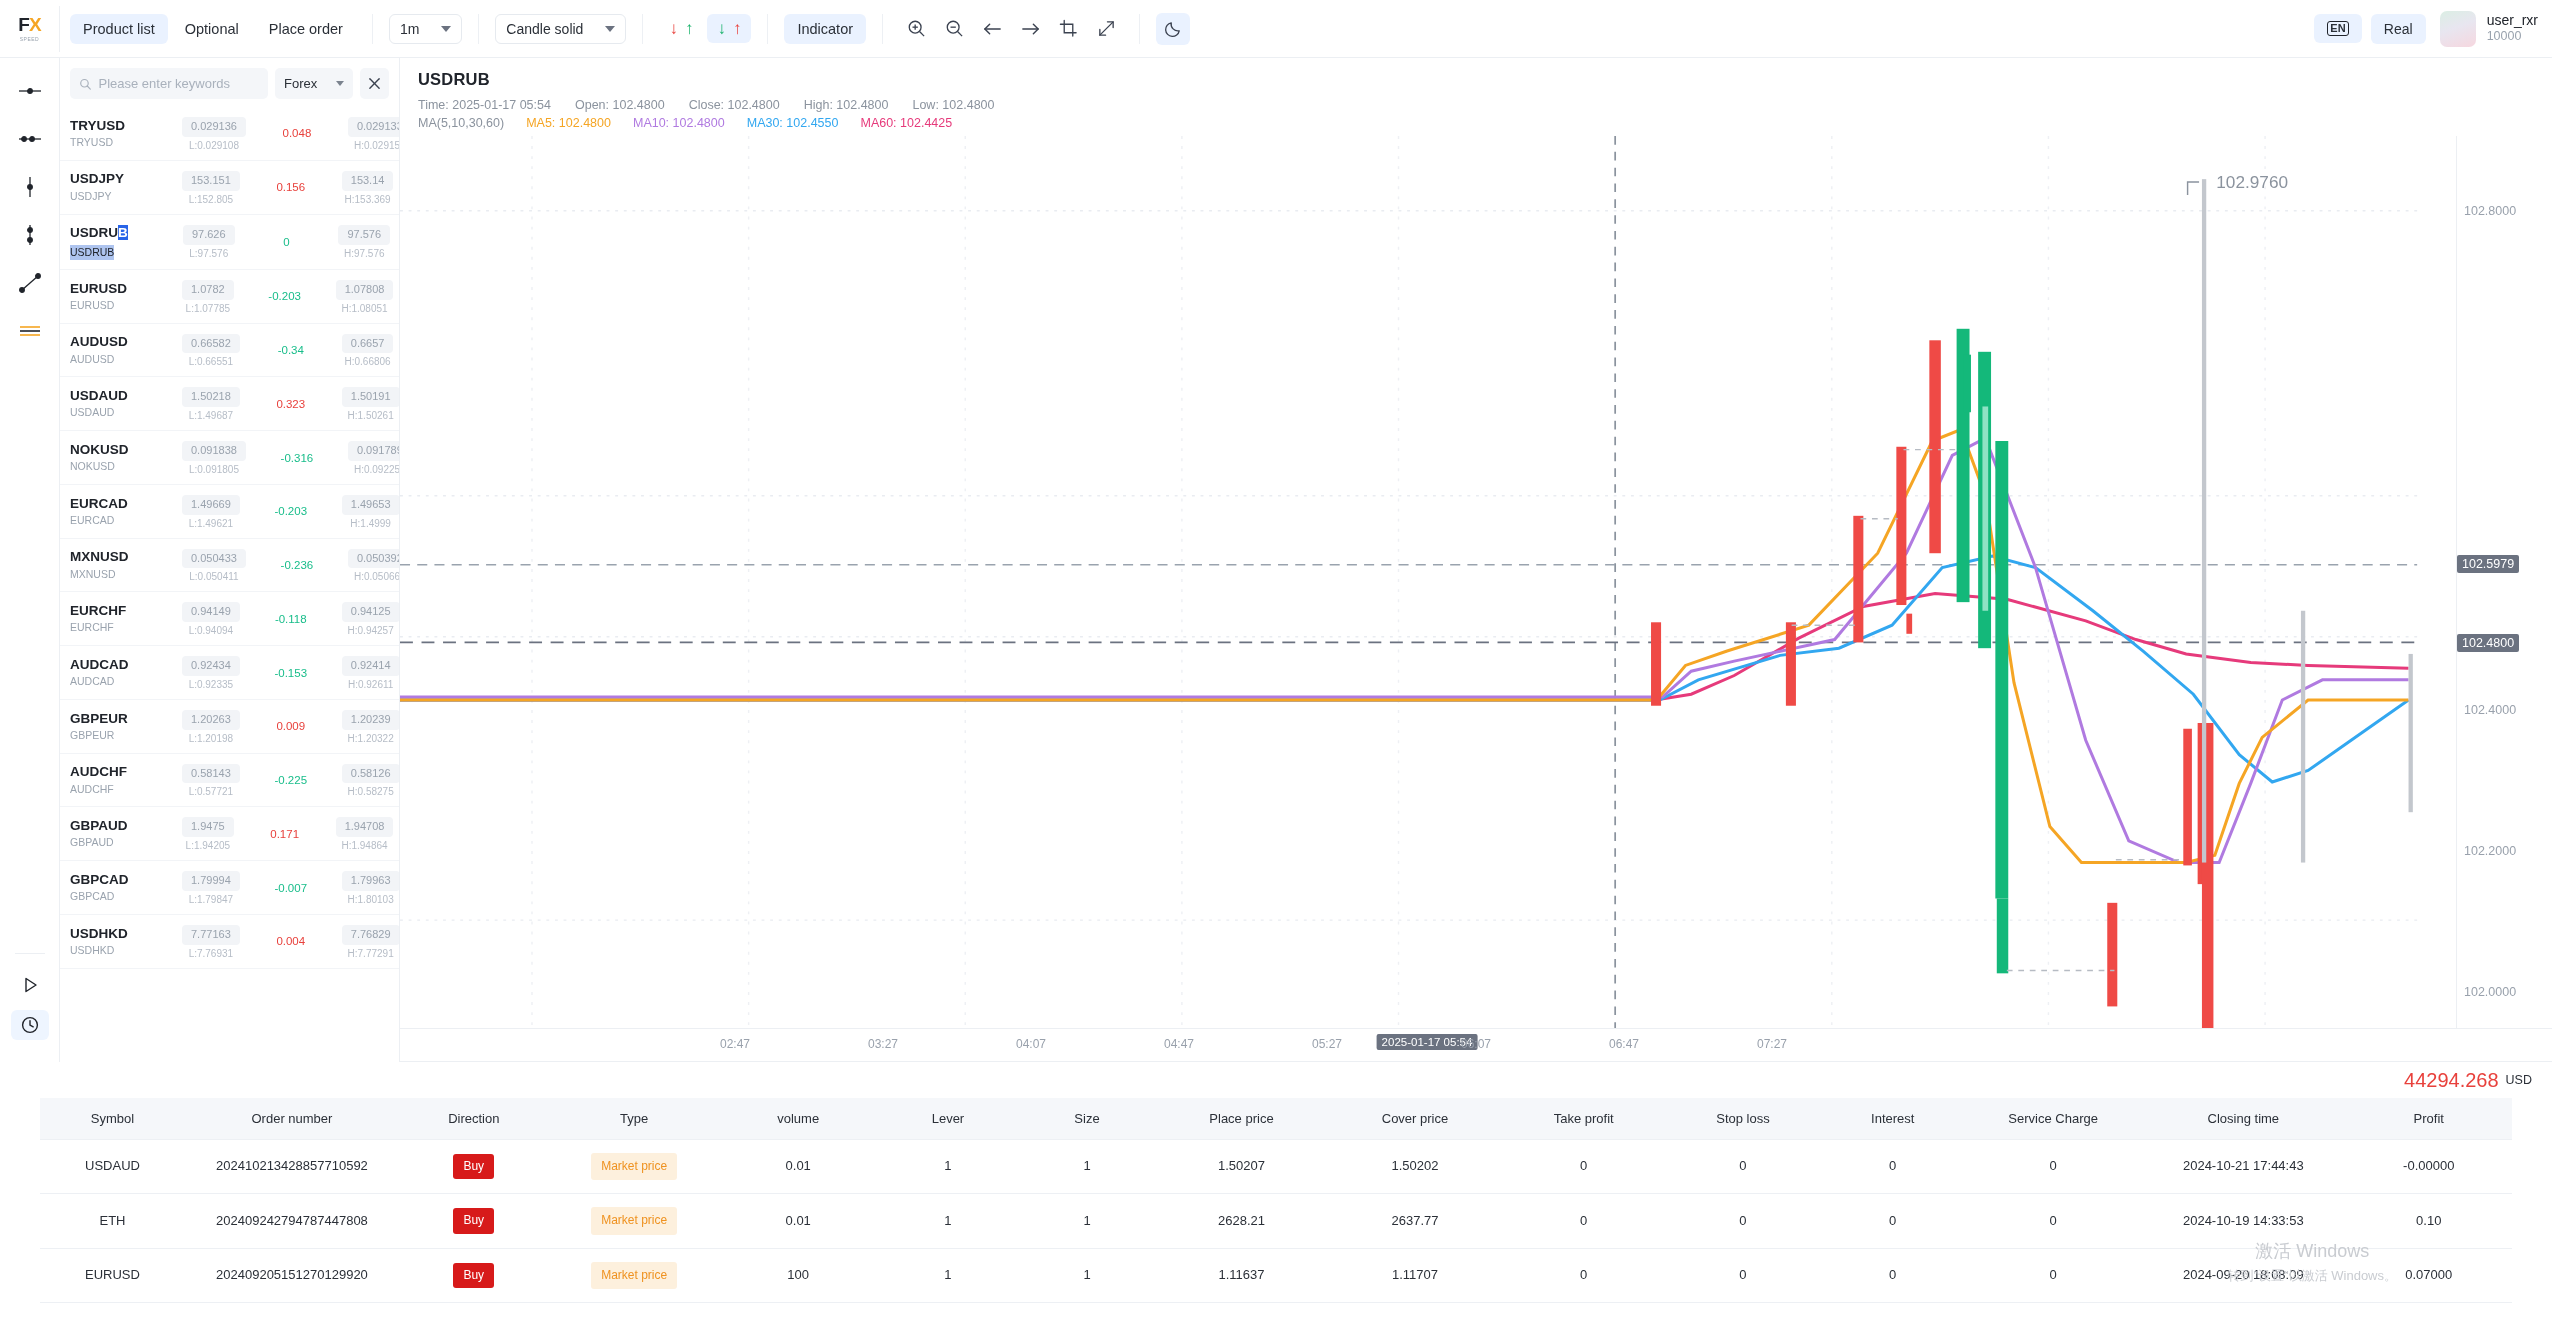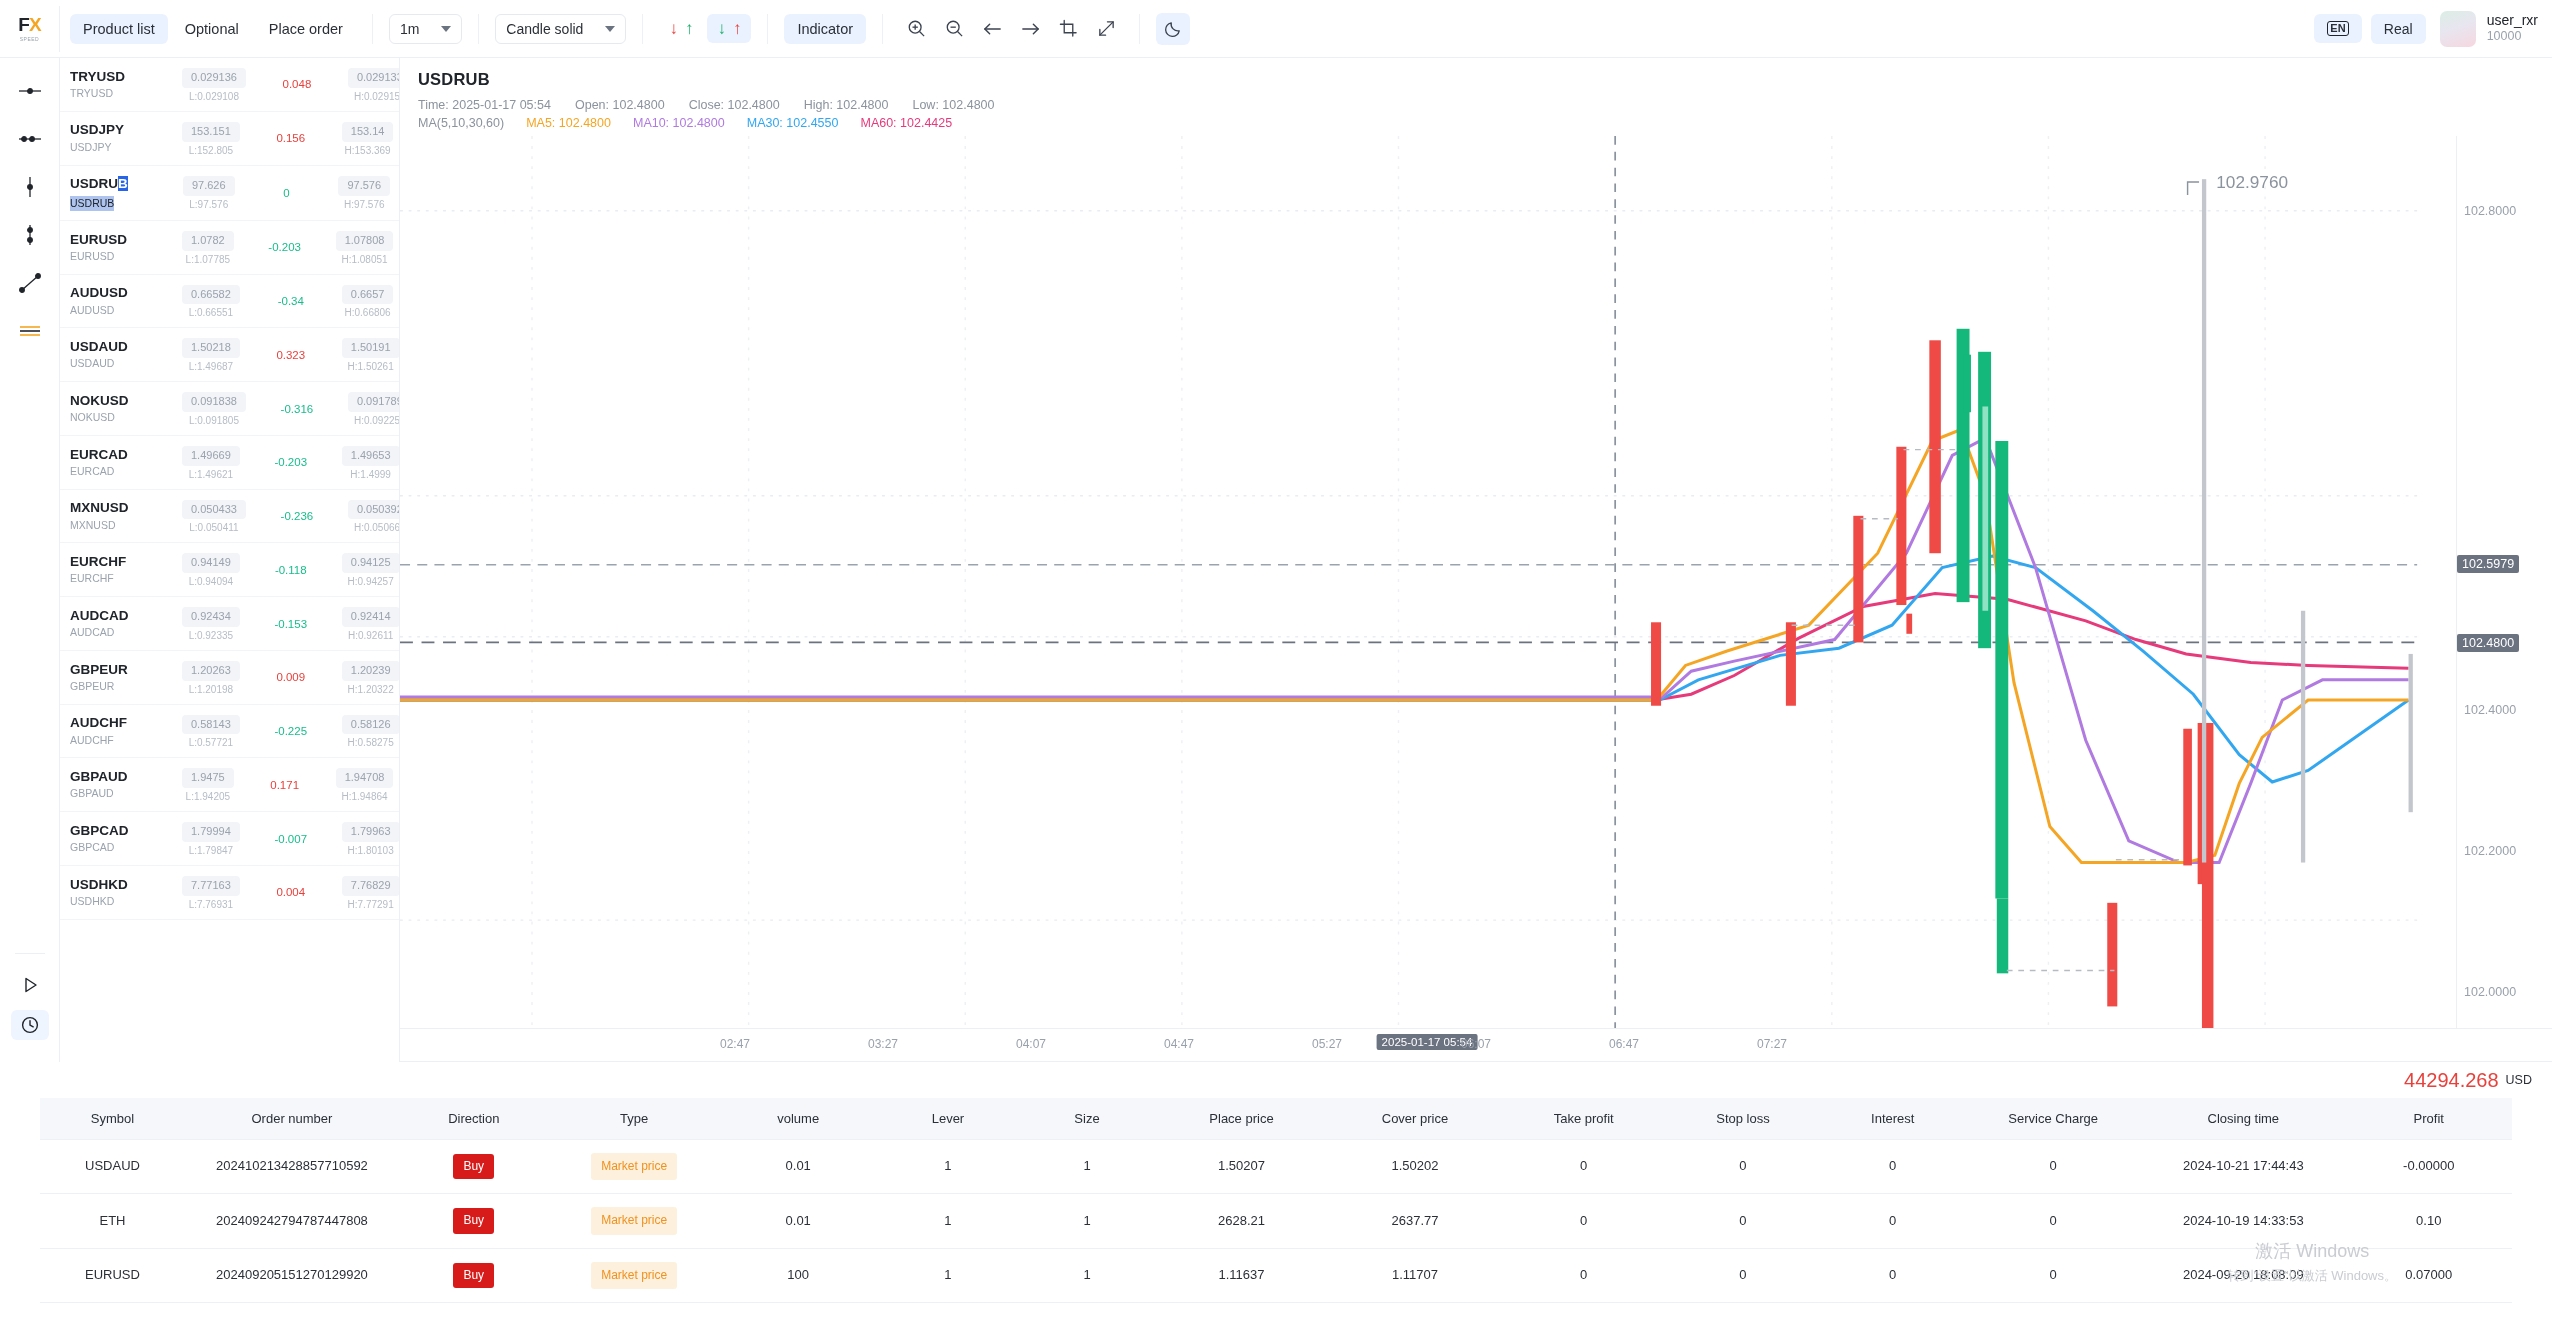--- a/index.html
+++ b/index.html
@@ -398,20 +398,39 @@
         <div class="rail-icon hl">
           <svg width="20" height="20" viewBox="0 0 20 20" fill="none" stroke="#20242b" stroke-width="1.4" stroke-linecap="round">
             <circle cx="10" cy="10" r="7.4"></circle>
               <path d="M10 5.6 V10 L13.2 11.8"></path>
           </svg>
         </div>
       </div>
     </div>
 
     <div class="symlist">
+      <div class="search-row">
+        <div class="search-field">
+          <svg width="14" height="14" viewBox="0 0 16 16" fill="none" stroke="#a9b1bc" stroke-width="1.5">
+            <circle cx="7" cy="7" r="4.8"></circle>
+              <line x1="10.6" y1="10.6" x2="14.5" y2="14.5" stroke-linecap="round"></line>
+          </svg>
+          <input type="text" placeholder="Please enter keywords" style="">
+        </div>
+        <div class="cat-select">
+          <span>Forex</span>
+          <span class="caret"></span>
+        </div>
+        <div class="close-x">
+          <svg width="13" height="13" viewBox="0 0 14 14" stroke="#3b4250" stroke-width="1.5" stroke-linecap="round">
+            <line x1="2" y1="2" x2="12" y2="12"></line>
+              <line x1="12" y1="2" x2="2" y2="12"></line>
+          </svg>
+        </div>
+      </div>
       <div class="sym-scroll" id="sym-scroll">
           <div class="sym-row">
             <div>
               <div class="sym-name">TRYUSD</div>
               <div class="sym-sub">TRYUSD</div>
             </div>
             <div class="cellbox"><div class="v">0.029136</div><div class="lh">L:0.029108</div></div>
             <div class="chg up">0.048</div>
             <div class="cellbox"><div class="v">0.029133</div><div class="lh">H:0.029153</div></div>
           </div>

